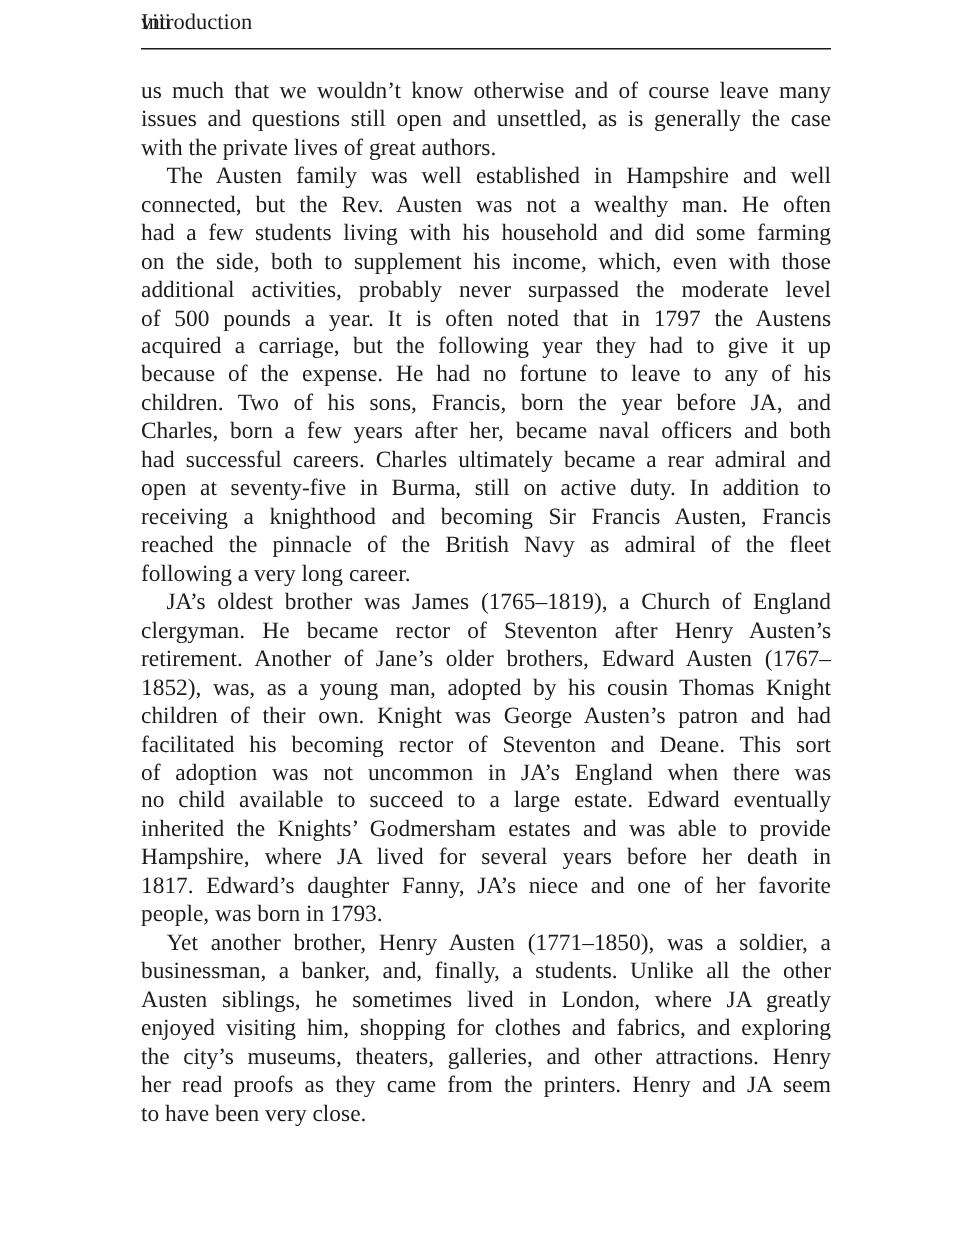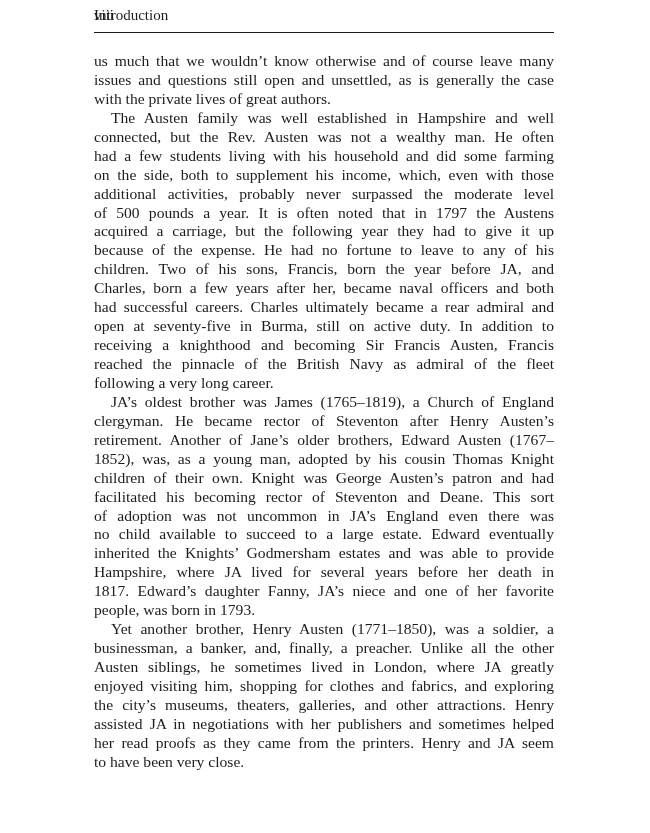--- a/index.html
+++ b/index.html
@@ -95,31 +95,30 @@
         <span class="line">reached the pinnacle of the British Navy as admiral of the fleet</span>
         <span class="line last">following a very long career.</span>
       </div>
       <div class="paragraph">
         <span class="line indent">JA’s oldest brother was James (1765–1819), a Church of England</span>
         <span class="line">clergyman. He became rector of Steventon after Henry Austen’s</span>
         <span class="line">retirement. Another of Jane’s older brothers, Edward Austen (1767–</span>
         <span class="line">1852), was, as a young man, adopted by his cousin Thomas Knight</span>
         <span class="line">children of their own. Knight was George Austen’s patron and had</span>
         <span class="line">facilitated his becoming rector of Steventon and Deane. This sort</span>
-        <span class="line">of adoption was not uncommon in JA’s England even there was</span>
+        <span class="line">of adoption was not uncommon in JA’s England when there was</span>
         <span class="line">no child available to succeed to a large estate. Edward eventually</span>
         <span class="line">inherited the Knights’ Godmersham estates and was able to provide</span>
         <span class="line">Hampshire, where JA lived for several years before her death in</span>
         <span class="line">1817. Edward’s daughter Fanny, JA’s niece and one of her favorite</span>
         <span class="line last">people, was born in 1793.</span>
       </div>
       <div class="paragraph">
         <span class="line indent">Yet another brother, Henry Austen (1771–1850), was a soldier, a</span>
-        <span class="line">businessman, a banker, and, finally, a preacher. Unlike all the other</span>
+        <span class="line">businessman, a banker, and, finally, a students. Unlike all the other</span>
         <span class="line">Austen siblings, he sometimes lived in London, where JA greatly</span>
         <span class="line">enjoyed visiting him, shopping for clothes and fabrics, and exploring</span>
         <span class="line">the city’s museums, theaters, galleries, and other attractions. Henry</span>
-        <span class="line">assisted JA in negotiations with her publishers and sometimes helped</span>
         <span class="line">her read proofs as they came from the printers. Henry and JA seem</span>
         <span class="line last">to have been very close.</span>
       </div>
     </div>
 </div>
 
 </body></html>

